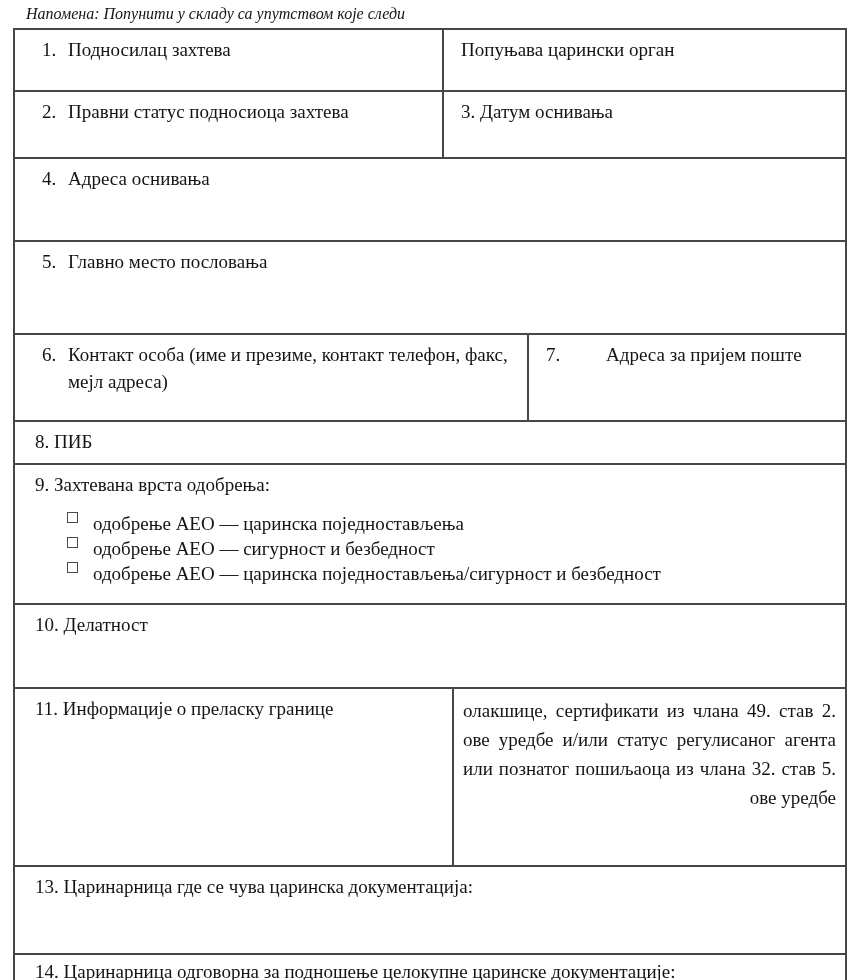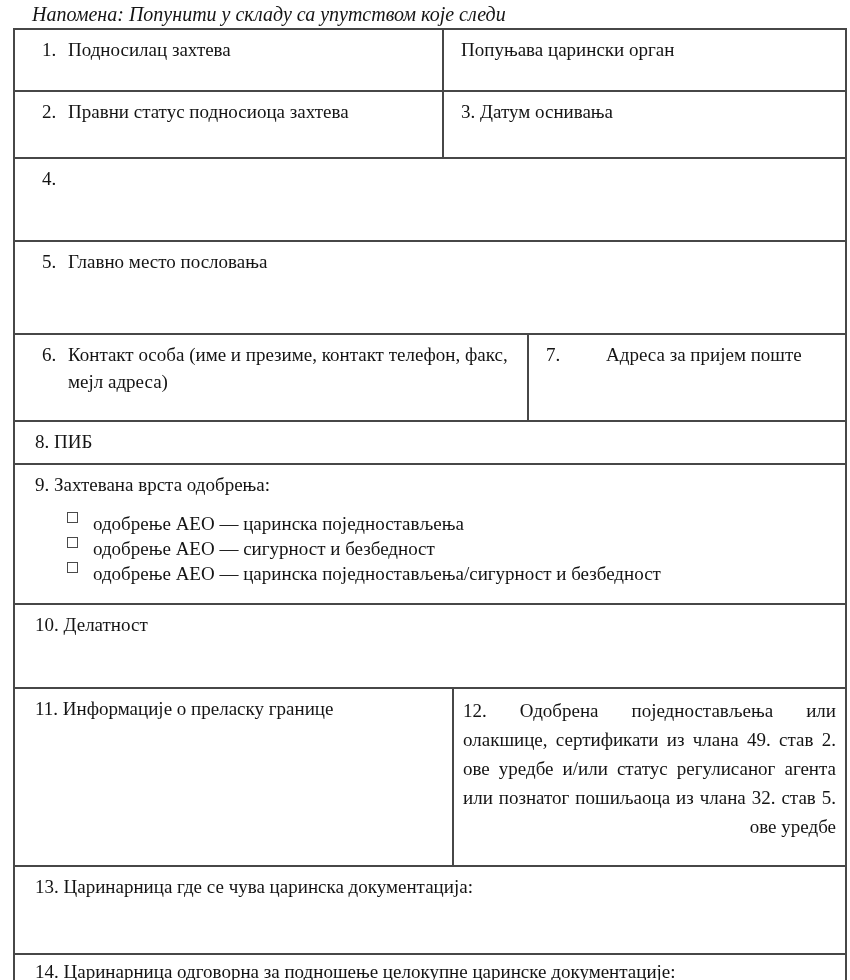--- a/index.html
+++ b/index.html
@@ -5,22 +5,22 @@
   * { margin: 0; padding: 0; box-sizing: border-box; }
   html, body { background: #ffffff; }
   body {
     width: 850px; height: 980px; overflow: hidden;
     font-family: "Liberation Serif", serif;
     color: #141414;
   }
   .page { position: relative; width: 850px; height: 980px; background: #fff; }
 
   .note {
-    position: absolute; top: 1px; left: 32px;
-    font-size: 20px; font-style: italic; line-height: 26px;
+    position: absolute; top: 1px; left: 26px;
+    font-size: 16px; font-style: italic; line-height: 26px;
     white-space: nowrap;
   }
 
   .tbl {
     position: absolute; top: 28px; left: 13px; width: 834px; height: 952px;
     border: 2px solid #474747; border-bottom: 0;
     background: #fff;
   }
   .row { display: flex; border-bottom: 2px solid #474747; overflow: hidden; }
   .row.last { border-bottom: 0; }
@@ -92,20 +92,21 @@
       <div class="cell numcell split w-a">
         <span class="num">2.</span>
         <span class="lbl">Правни статус подносиоца захтева</span>
       </div>
       <div class="cell rp grow">3. Датум оснивања</div>
     </div>
 
     <div class="row h-r3">
       <div class="cell numcell grow">
         <span class="num">4.</span>
+        <span class="lbl">Адреса оснивања</span>
       </div>
     </div>
 
     <div class="row h-r4">
       <div class="cell numcell grow">
         <span class="num">5.</span>
         <span class="lbl">Главно место пословања</span>
       </div>
     </div>
 
@@ -143,21 +144,20 @@
       </div>
     </div>
 
     <div class="row h-r8">
       <div class="cell grow">10. Делатност</div>
     </div>
 
     <div class="row h-r9">
       <div class="cell split w-c">11. Информације о преласку границе</div>
       <div class="cell c12 grow">
-        <div class="jl">12. Одобрена поједностављења или</div>
         <div class="jl">олакшице, сертификати из члана 49. став 2.</div>
         <div class="jl">ове уредбе и/или статус регулисаног агента</div>
         <div class="jl">или познатог пошиљаоца из члана 32. став 5.</div>
         <div class="jl-last">ове уредбе</div>
       </div>
     </div>
 
     <div class="row h-r10">
       <div class="cell grow">13. Царинарница где се чува царинска документација:</div>
     </div>

